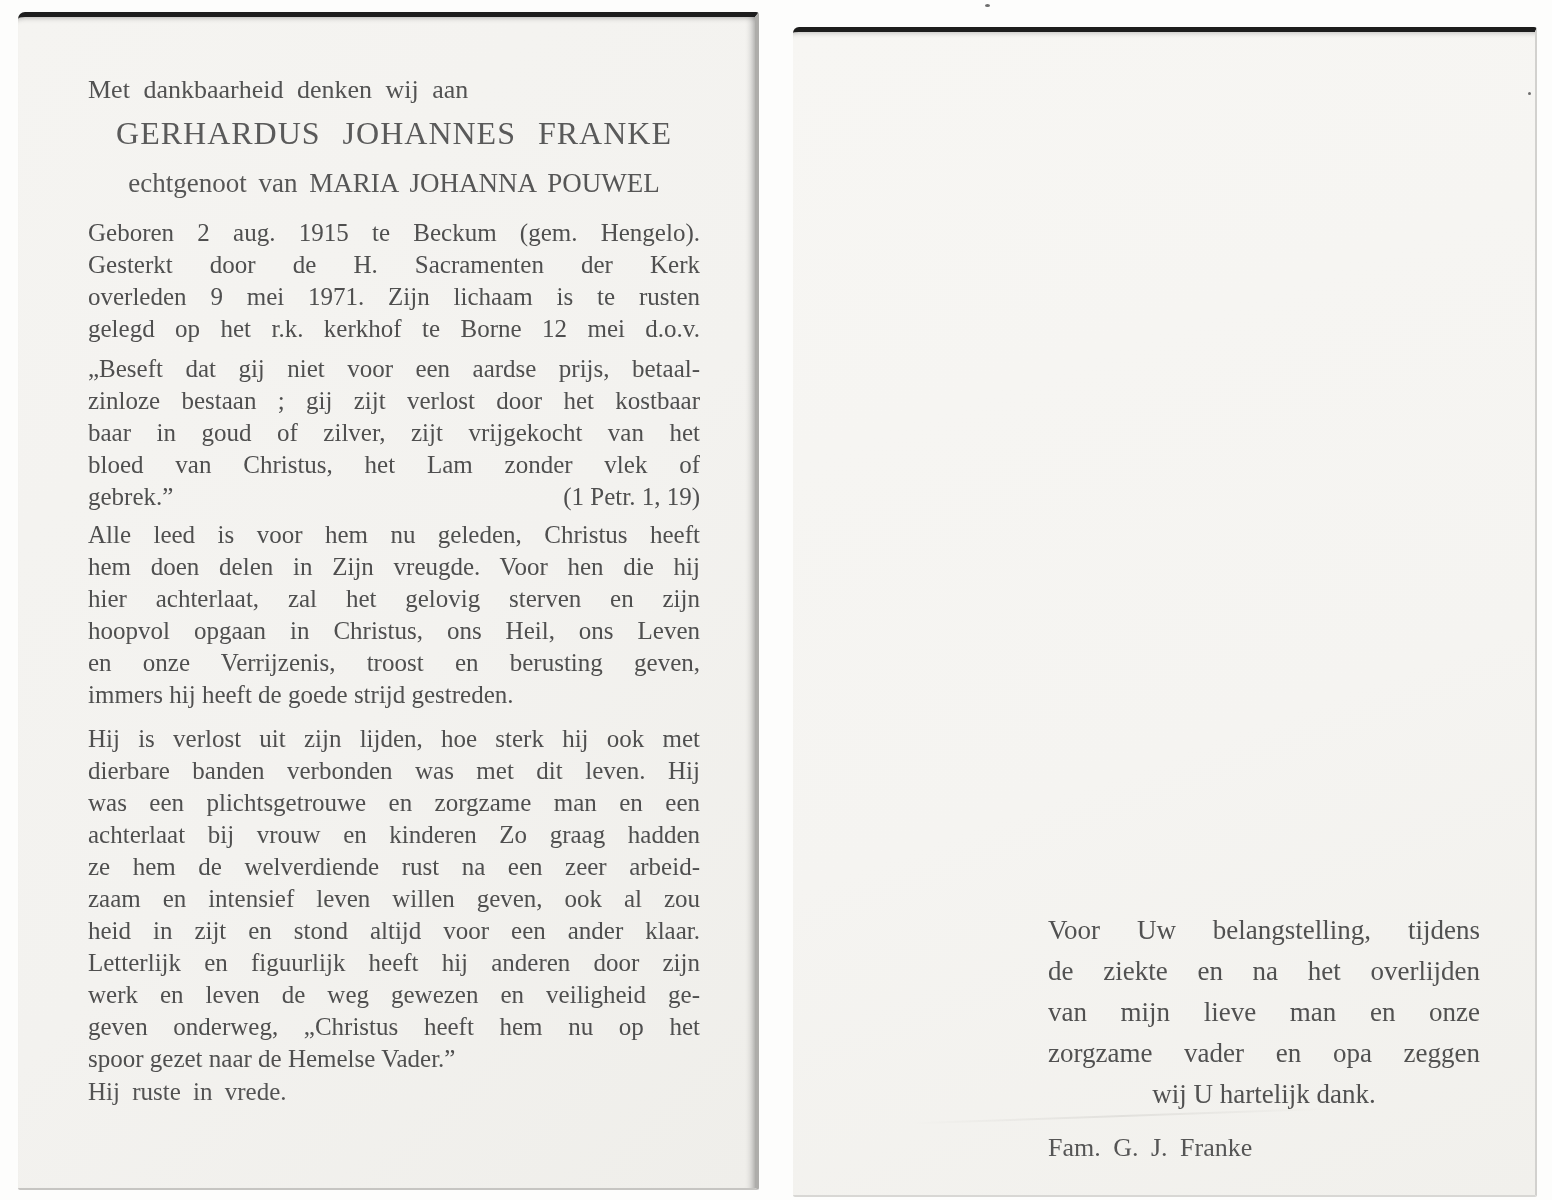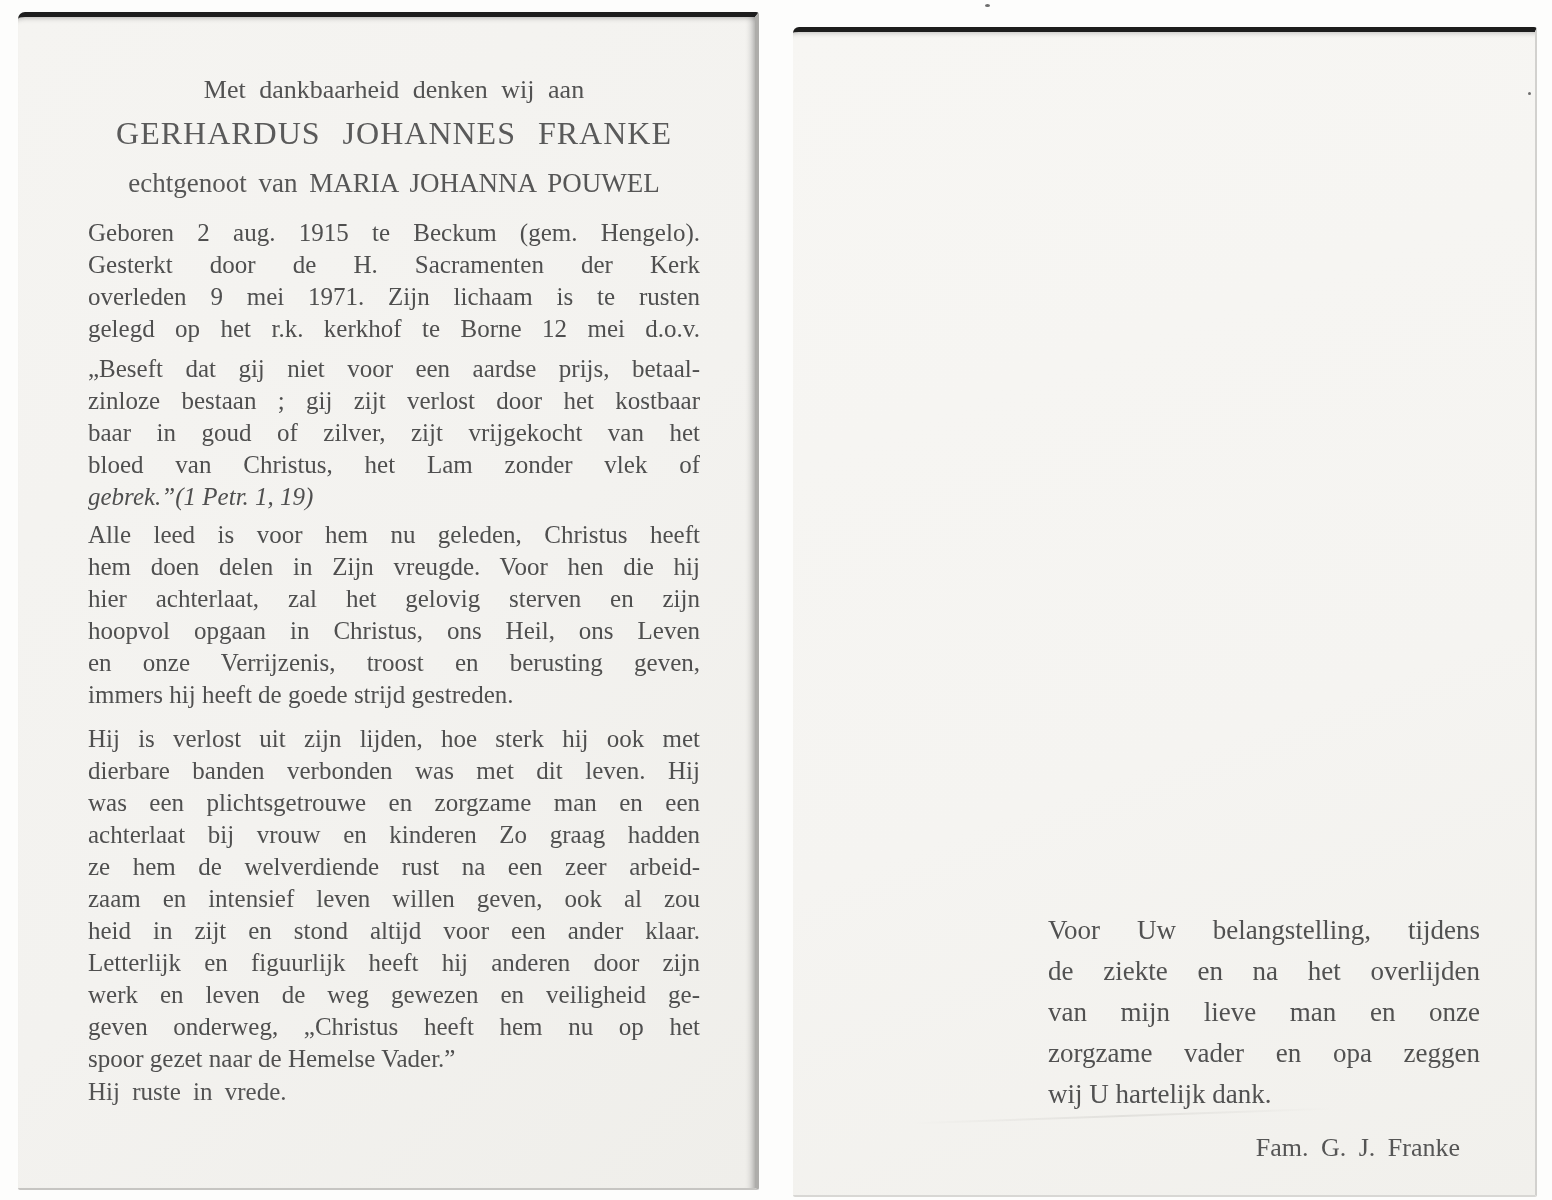--- a/index.html
+++ b/index.html
@@ -36,51 +36,51 @@
   }
   .card-right::after{ 
     content:"";position:absolute;left:120px;bottom:78px;width:420px;height:2px;
     background:linear-gradient(90deg,rgba(0,0,0,0),rgba(120,118,112,.14),rgba(0,0,0,0));
     transform:rotate(-2deg);
   }
   .page-inner{
     position:absolute;left:70px;top:56px;width:612px;
   }
   .intro{
-    text-align:center;font-size:26px;line-height:34px;
+    text-align:left;font-size:26px;line-height:34px;
     word-spacing:7px;color:#525252;
   }
   .name{
     text-align:center;font-size:32px;line-height:40px;
     word-spacing:13px;letter-spacing:1px;color:#5a5a5a;
     margin-top:6px;
   }
   .spouse{
     text-align:center;font-size:27px;line-height:36px;
     word-spacing:5px;color:#565656;
     margin-top:12px;margin-bottom:16px;
   }
   .para{font-size:25px;line-height:32px;color:#4f4f4f;}
   .para.gap-s{margin-bottom:8px;}
   .para.gap-xs{margin-bottom:6px;}
   .para.gap-xxs{margin-bottom:12px;}
   .jline{text-align:justify;text-align-last:justify;white-space:normal;height:32px;overflow:hidden;}
   .lline{text-align:left;height:32px;overflow:hidden;}
-  .quote-last-row{display:flex;height:32px;font-style:italic;}
+  .quote-last-row{display:flex;justify-content:space-between;height:32px;}
   .closing{
     text-align:left;font-size:25px;line-height:34px;
     word-spacing:6px;color:#535353;
   }
   .thanks-block{
     position:absolute;left:255px;top:878px;width:432px;
     font-size:27px;line-height:41px;color:#515151;
   }
-  .thanks-block .jline,.thanks-block .lline{height:41px;}
+  .thanks-block .jline,.thanks-block .lline{height:41px;text-align:center;}
   .signature{
-    margin-top:12px;text-align:right;padding-right:20px;
+    margin-top:12px;padding-right:20px;
     font-size:26px;word-spacing:6px;color:#555555;
   }
   .speck{position:absolute;background:#6e6e6e;border-radius:50%;}
 </style>
 </head>
 <body>
 
 <div class="scan-bed">
 
   <div class="card card-left">

